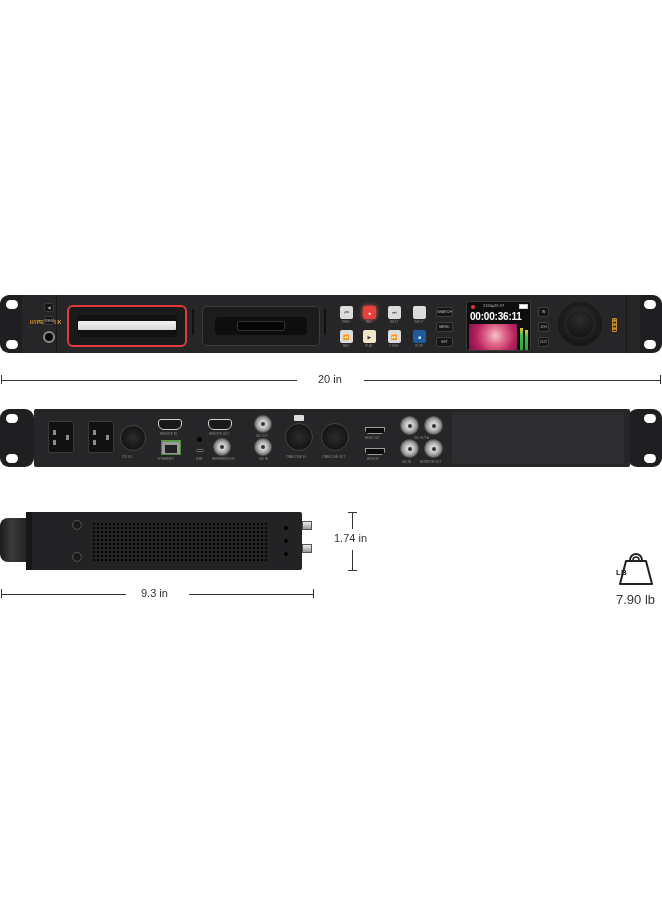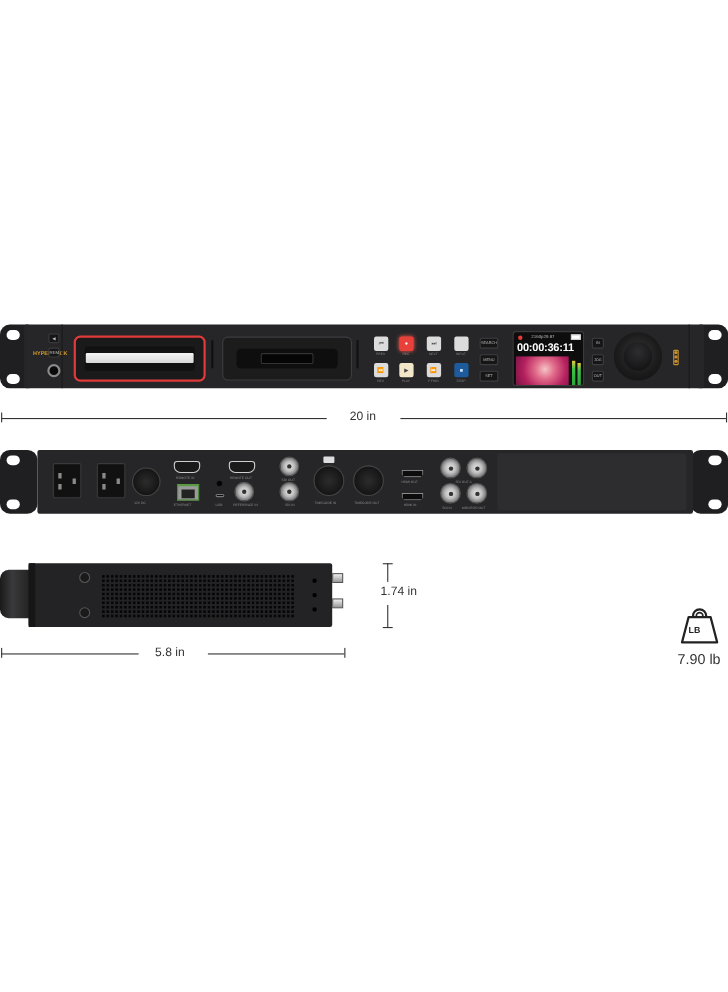--- a/index.html
+++ b/index.html
@@ -292,34 +292,34 @@
     <div class="abs" style="left:258px;top:27px;width:4px;height:4px;border-radius:50%;background:#000;"></div>
     <div class="abs" style="left:258px;top:40px;width:4px;height:4px;border-radius:50%;background:#000;"></div>
   </div>
   <div class="abs" style="left:302px;top:11px;width:10px;height:9px;background:linear-gradient(#eee,#999);border:1px solid #555;"></div>
   <div class="abs" style="left:302px;top:34px;width:10px;height:9px;background:linear-gradient(#eee,#999);border:1px solid #555;"></div>
 </div>
 
 <div class="abs" style="left:330px;top:510px;width:60px;height:62px;">
   <div class="dim-tick" style="left:18px;top:2px;width:9px;height:1px;"></div>
   <div class="dim-vline" style="left:22px;top:2px;height:17px;"></div>
-  <div class="dim-text" style="left:16px;top:22px;">1.74 in</div>
+  <div class="dim-text" style="left:4px;top:22px;">1.74 in</div>
   <div class="dim-vline" style="left:22px;top:40px;height:20px;"></div>
   <div class="dim-tick" style="left:18px;top:60px;width:9px;height:1px;"></div>
 </div>
 
 <div class="abs" style="left:0;top:586px;width:320px;height:16px;">
   <div class="dim-tick" style="left:1px;top:3px;width:1px;height:9px;"></div>
   <div class="dim-line" style="left:1px;top:8px;width:125px;"></div>
-  <div class="dim-text" style="left:141px;top:1px;">5.8 in</div>
+  <div class="dim-text" style="left:141px;top:1px;">9.3 in</div>
   <div class="dim-line" style="left:189px;top:8px;width:124px;"></div>
   <div class="dim-tick" style="left:313px;top:3px;width:1px;height:9px;"></div>
 </div>
 
 <div class="abs" style="left:610px;top:548px;width:52px;height:62px;">
   <svg class="weight-icon" width="40" height="40" viewBox="0 0 40 40" style="left:6px;top:0;">
     <path d="M14 12 A6 6 0 0 1 26 12" fill="none" stroke="#222" stroke-width="2"></path>
     <path d="M17 12 A3 3 0 0 1 23 12" fill="none" stroke="#222" stroke-width="1.5"></path>
     <path d="M10 13 L30 13 L36 36 L4 36 Z" fill="#fff" stroke="#222" stroke-width="2" stroke-linejoin="round"></path>
   </svg>
-  <div class="abs" style="left:16px;top:20px;font-size:8px;font-weight:bold;color:#222;">LB</div>
+  <div class="abs" style="left:6px;top:20px;font-size:8px;font-weight:bold;color:#222;">LB</div>
   <div class="abs" style="left:6px;top:44px;font-size:13px;color:#333;white-space:nowrap;">7.90 lb</div>
 </div>
 
 </body></html>

